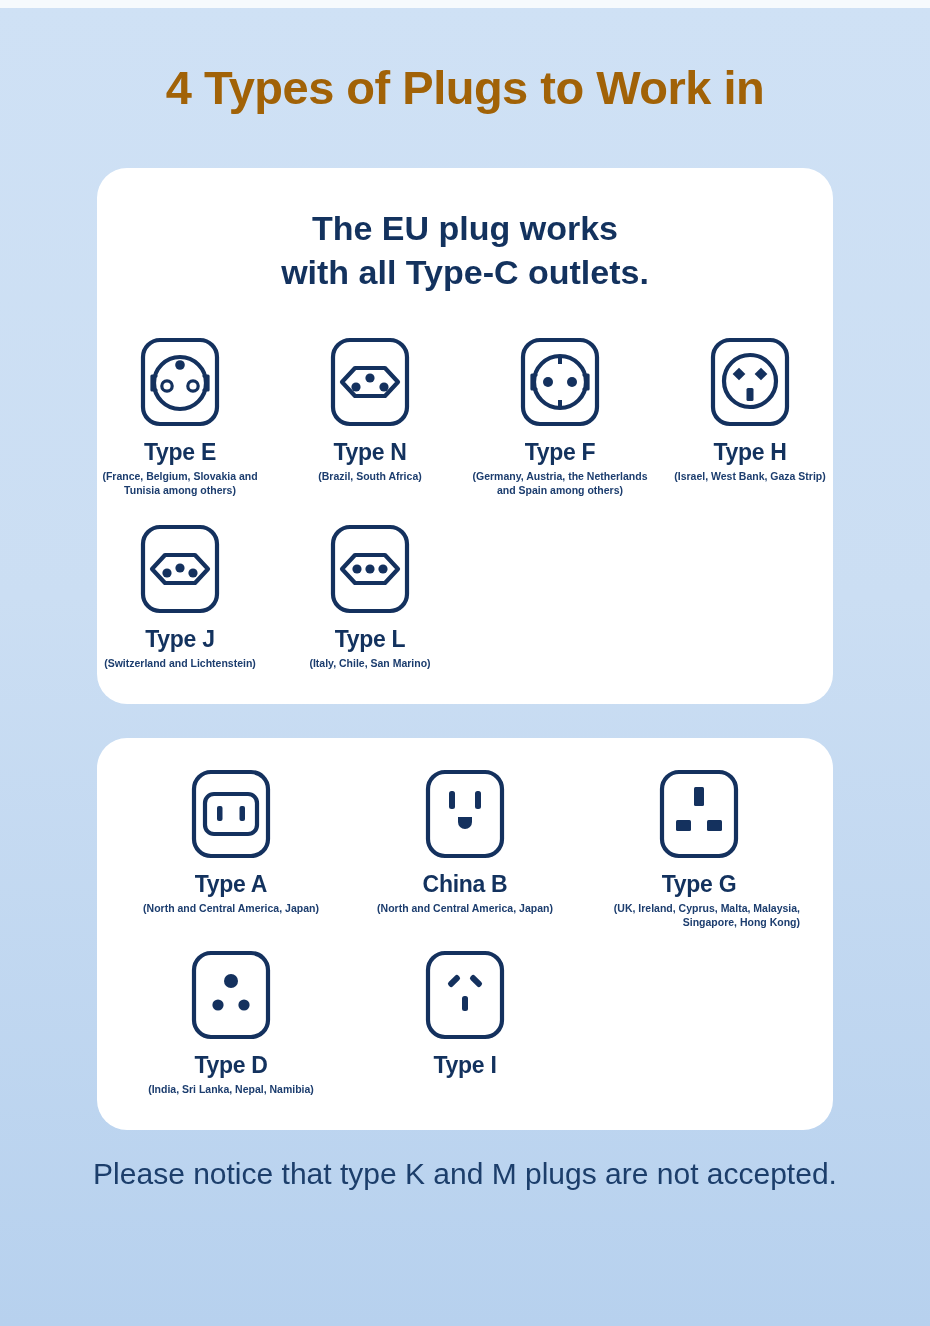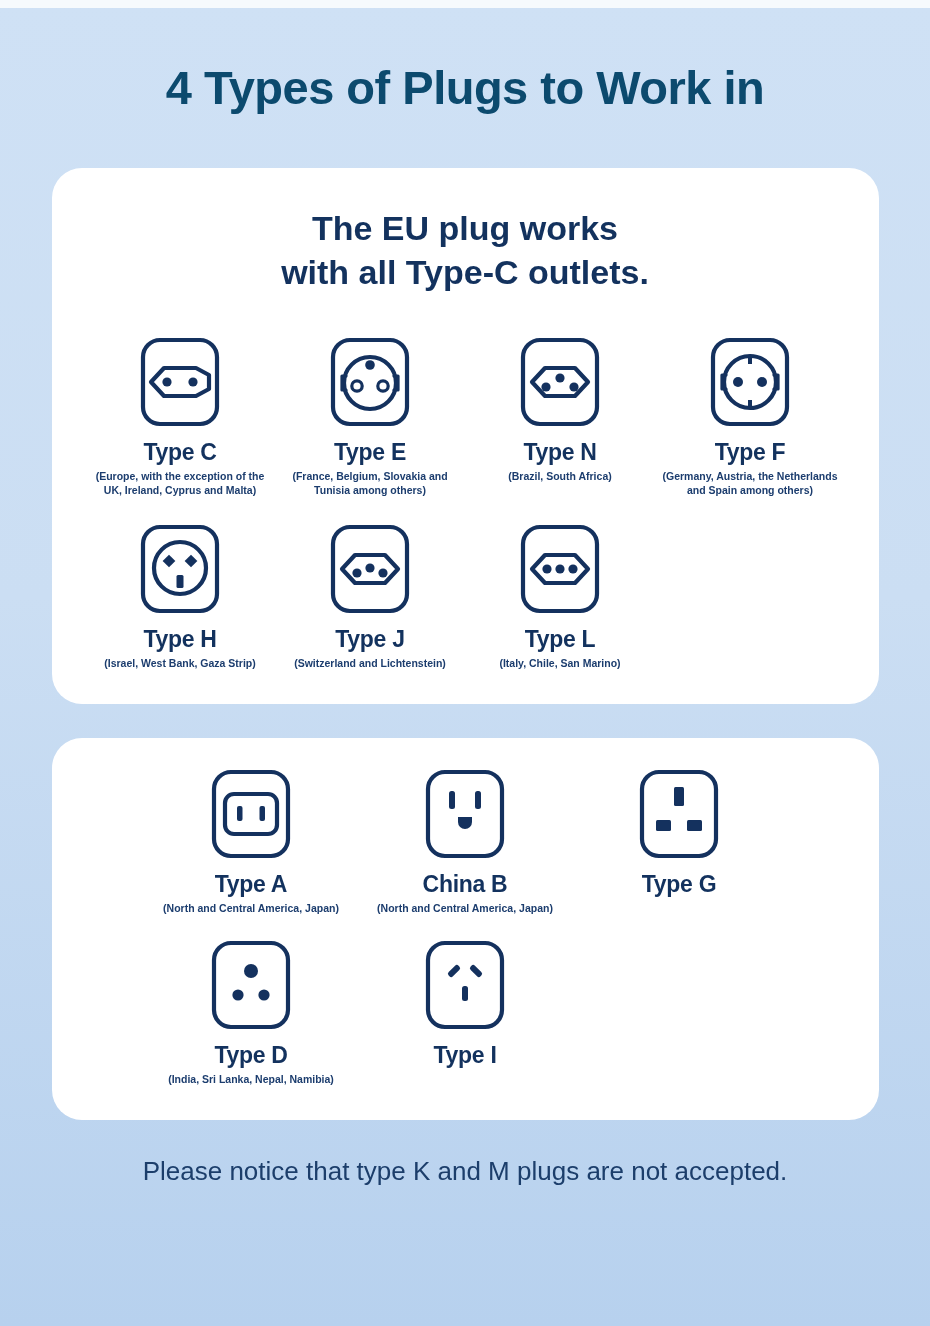--- a/index.html
+++ b/index.html
@@ -2,35 +2,35 @@
 <html><head>
 <meta charset="utf-8">
 <style>
   html,body{margin:0;padding:0;}
   body{
     width:930px;height:1326px;overflow:hidden;
     font-family:"Liberation Sans", sans-serif;
     background:linear-gradient(180deg,#cfe1f5 0%,#cbdef3 45%,#b7d1ee 100%);
   }
   .top-strip{height:8px;background:#f6fafd;}
-  .title{margin:50px 0 0;text-align:center;color:#0c4a6e;font-size:47px;
+  .title{margin:50px 0 0;text-align:center;color:#a16207;font-size:47px;
          font-weight:700;line-height:60px;letter-spacing:-0.5px;}
-  .card{width:827px;margin:0 auto;background:#ffffff;border-radius:30px;}
+  .card{width:736px;margin:0 auto;background:#ffffff;border-radius:30px;}
   .card-eu{margin-top:50px;padding:38px 0 34px;}
   .card-heading{text-align:center;color:#13325e;font-size:34px;font-weight:700;line-height:44px;}
   .plug-grid{display:grid;justify-content:center;margin-top:42px;}
   .grid-4{grid-template-columns:repeat(4,190px);row-gap:26px;}
-  .grid-3{grid-template-columns:repeat(3,214px);row-gap:24px;margin-top:0;}
+  .grid-3{grid-template-columns:repeat(3,214px);row-gap:24px;margin-top:0;gap:20px;}
   .plug{display:flex;flex-direction:column;align-items:center;text-align:center;}
   .plug-icon{width:82px;height:92px;flex:0 0 auto;}
   .plug-label{margin-top:11px;font-size:23px;font-weight:700;color:#13325e;letter-spacing:-0.3px;}
   .plug-caption{margin-top:3px;font-size:10.5px;font-weight:700;color:#1c3d6e;line-height:14px;max-width:184px;}
   .card-world{margin-top:34px;padding:30px 0 34px;}
   .card-world .plug-caption{max-width:202px;text-align:right;}
-  .footer-note{margin-top:36px;text-align:center;font-size:26px;font-weight:400;color:#1c3e6b;}
+  .footer-note{margin-top:27px;text-align:center;font-size:30px;font-weight:400;color:#1c3e6b;}
   
   .st{fill:none;stroke:#14315e;stroke-width:4.2;stroke-linejoin:round;stroke-linecap:round;}
   .st2{fill:none;stroke:#14315e;stroke-width:3.2;stroke-linejoin:round;stroke-linecap:round;}
   .fl{fill:#14315e;stroke:none;}
 </style>
 </head>
 <body>
 
 <div class="top-strip"></div>
 
@@ -39,30 +39,20 @@
 </h1>
 
 <section class="card card-eu">
   <div class="card-heading">
     <div>The EU plug works</div>
     <div>with all Type-C outlets.</div>
   </div>
 
   <div class="plug-grid grid-4">
 
-    <div class="plug">
-      <svg class="plug-icon" viewBox="0 0 82 92">
-        <rect class="st" x="4" y="4" width="74" height="84" rx="17"></rect>
-        <polygon class="st" points="12,46 25,32 57,32 70,39 70,53 57,60 25,60"></polygon>
-        <circle class="fl" cx="28" cy="46" r="4.6"></circle>
-          <circle class="fl" cx="54" cy="46" r="4.6"></circle>
-      </svg>
-      <div class="plug-label">Type C</div>
-      <div class="plug-caption">(Europe, with the exception of the UK, Ireland, Cyprus and Malta)</div>
-    </div>
 
     <div class="plug">
       <svg class="plug-icon" viewBox="0 0 82 92">
         <rect class="st" x="4" y="4" width="74" height="84" rx="17"></rect>
         <circle class="st" cx="41" cy="47" r="26"></circle>
         <circle class="fl" cx="41" cy="29" r="4.8"></circle>
         <circle class="st2" cx="28" cy="50" r="5.2"></circle>
           <circle class="st2" cx="54" cy="50" r="5.2"></circle>
         <polyline class="st2" points="17,40 13,40 13,54 17,54"></polyline>
         <polyline class="st2" points="65,40 69,40 69,54 65,54"></polyline>
@@ -164,20 +154,21 @@
     </div>
 
     <div class="plug">
       <svg class="plug-icon" viewBox="0 0 82 92">
         <rect class="st" x="4" y="4" width="74" height="84" rx="17"></rect>
         <rect class="fl" x="36" y="19" width="10" height="19" rx="1.5"></rect>
         <rect class="fl" x="18" y="52" width="15" height="11" rx="1.5"></rect>
         <rect class="fl" x="49" y="52" width="15" height="11" rx="1.5"></rect>
       </svg>
       <div class="plug-label">Type G</div>
+      <div class="plug-caption">(UK, Ireland, Cyprus, Malta, Malaysia, Singapore, Hong Kong)</div>
     </div>
 
     <div class="plug">
       <svg class="plug-icon" viewBox="0 0 82 92">
         <rect class="st" x="4" y="4" width="74" height="84" rx="17"></rect>
         <circle class="fl" cx="41" cy="32" r="7"></circle>
         <circle class="fl" cx="28" cy="56" r="5.6"></circle>
           <circle class="fl" cx="54" cy="56" r="5.6"></circle>
       </svg>
       <div class="plug-label">Type D</div>

